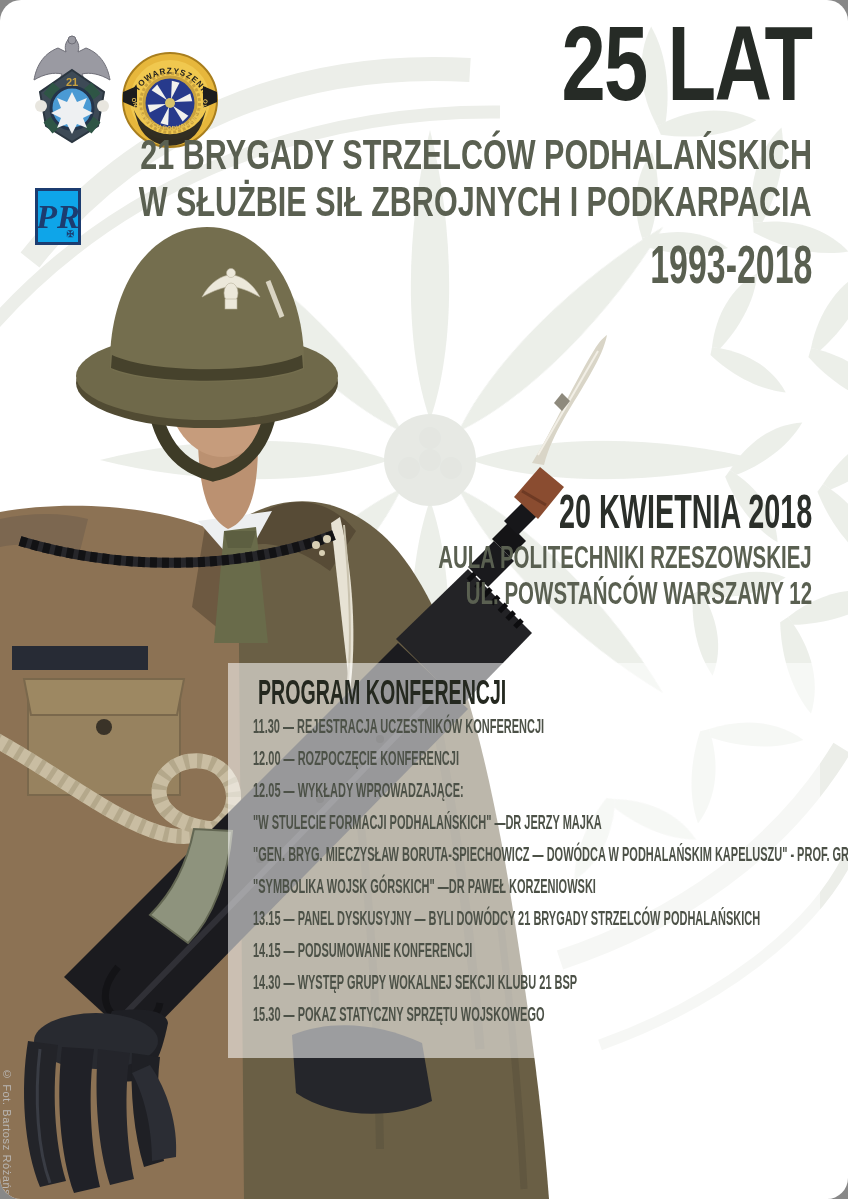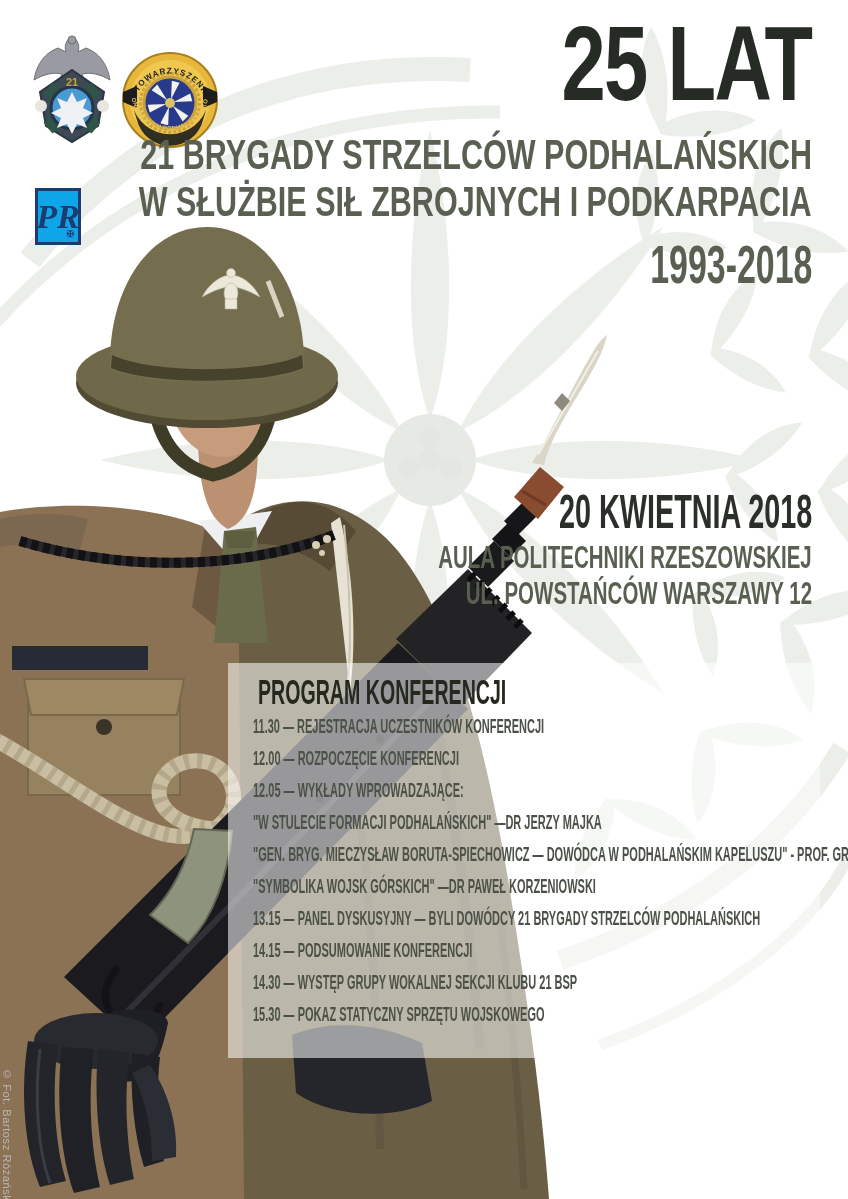--- a/index.html
+++ b/index.html
@@ -1,17 +1,17 @@
 <!DOCTYPE html>
 <html><head>
 <meta charset="utf-8">
 <style>
   html,body{margin:0;padding:0;background:#888;}
   .poster{position:relative;width:848px;height:1199px;background:#ffffff;overflow:hidden;
-          font-family:"Liberation Sans",sans-serif;margin:0 auto;}
+          font-family:"Liberation Sans",sans-serif;margin:0 auto;border-radius:21px;}
   .abs{position:absolute;}
   svg{display:block;}
 
   
   .rline{position:absolute;right:36px;white-space:nowrap;font-weight:bold;transform-origin:100% 50%;}
   .lline{white-space:nowrap;font-weight:bold;transform-origin:0 50%;}
 
   #title{top:10px;font-size:106px;line-height:1;color:#262b26;transform:scaleX(.75);letter-spacing:-2px;}
   #sub1{top:130px;font-size:43px;color:#5a6051;transform:scaleX(.71);}
   #sub2{top:177px;font-size:43px;color:#5a6051;transform:scaleX(.71);}

